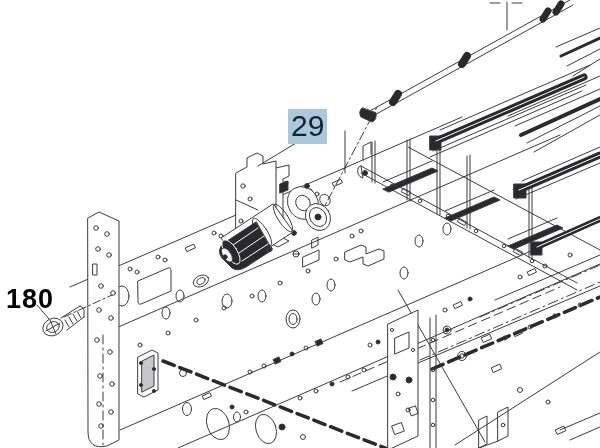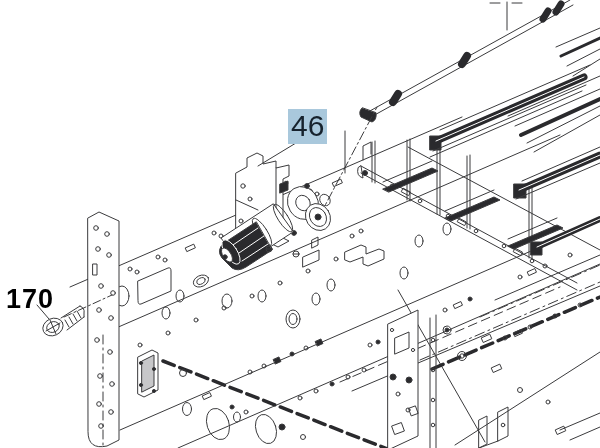--- a/index.html
+++ b/index.html
@@ -315,15 +315,15 @@
     <path d="M46,331 L60,323"></path>
         <path d="M50,320 L56,334"></path>
   </g>
 
   <g>
     <path d="M296,143 L258,166"></path>
     <path d="M37,305 L49,319"></path>
   </g>
 </svg>
 
-<div class="callout sel" style="left:288px;top:109px;">46</div>
-<div class="callout plain" style="left:6px;top:286px;">170</div>
+<div class="callout sel" style="left:288px;top:109px;">29</div>
+<div class="callout plain" style="left:6px;top:286px;">180</div>
 </div>
 
 </body></html>

